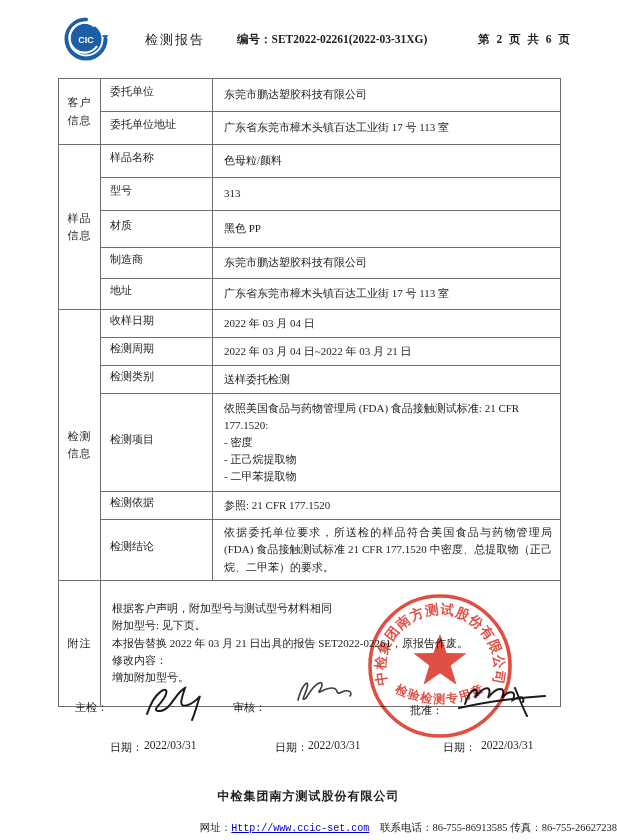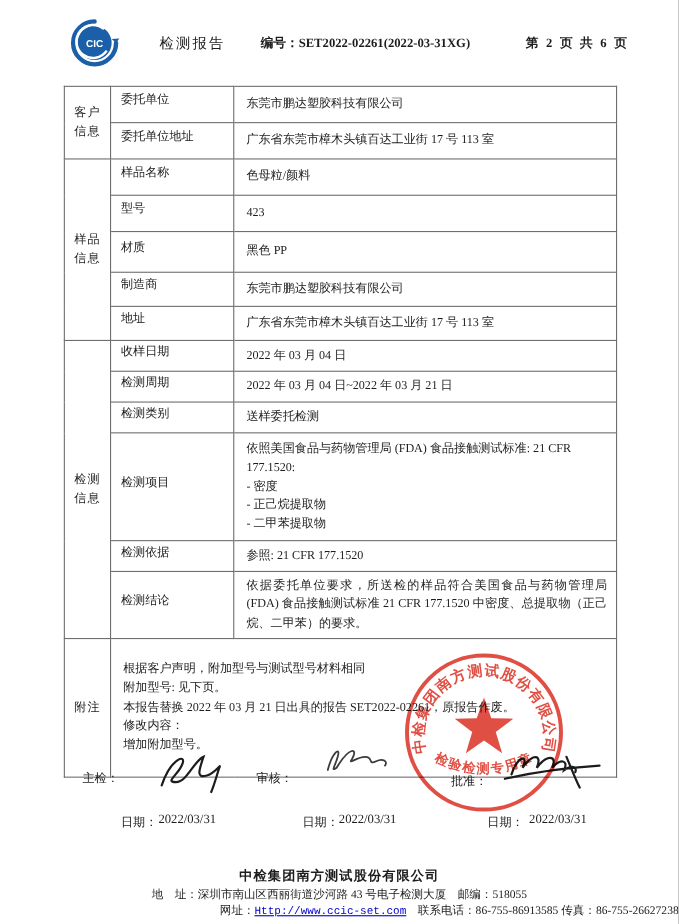--- a/index.html
+++ b/index.html
@@ -82,21 +82,21 @@
         <td class="val">广东省东莞市樟木头镇百达工业街 17 号 113 室</td>
       </tr>
       <tr style="height:33px">
         <td class="sec" rowspan="5">样品
 信息</td>
         <td class="lbl">样品名称</td>
         <td class="val">色母粒/颜料</td>
       </tr>
       <tr style="height:33px">
         <td class="lbl">型号</td>
-        <td class="val">423</td>
+        <td class="val">313</td>
       </tr>
       <tr style="height:37px">
         <td class="lbl">材质</td>
         <td class="val">黑色 PP</td>
       </tr>
       <tr style="height:31px">
         <td class="lbl">制造商</td>
         <td class="val">东莞市鹏达塑胶科技有限公司</td>
       </tr>
       <tr style="height:31px">
@@ -172,16 +172,15 @@
     </defs>
     <text font-size="13.5" fill="#dd3b2f" letter-spacing="1" font-weight="bold" font-family="Liberation Serif, serif">
       <textPath href="#sealTopArc" startOffset="50%" text-anchor="middle">中检集团南方测试股份有限公司</textPath>
     </text>
     <text font-size="12" fill="#dd3b2f" letter-spacing="1.5" font-weight="bold" font-family="Liberation Serif, serif">
       <textPath href="#sealBottomArc" startOffset="50%" text-anchor="middle">检验检测专用章</textPath>
     </text>
   </svg>
 
   <div class="ft-company">中检集团南方测试股份有限公司</div>
-  <div class="ft-address">地　址：深圳市南山区西丽街道沙河路 43 号电子检测大厦　邮编：518055</div>
   <div class="ft-web"><span>网址：</span><a href="#">Http://www.ccic-set.com</a><span>　</span><span>联系电话：86-755-86913585  传真：86-755-26627238</span></div>
 
 </div>
 
 </body></html>

